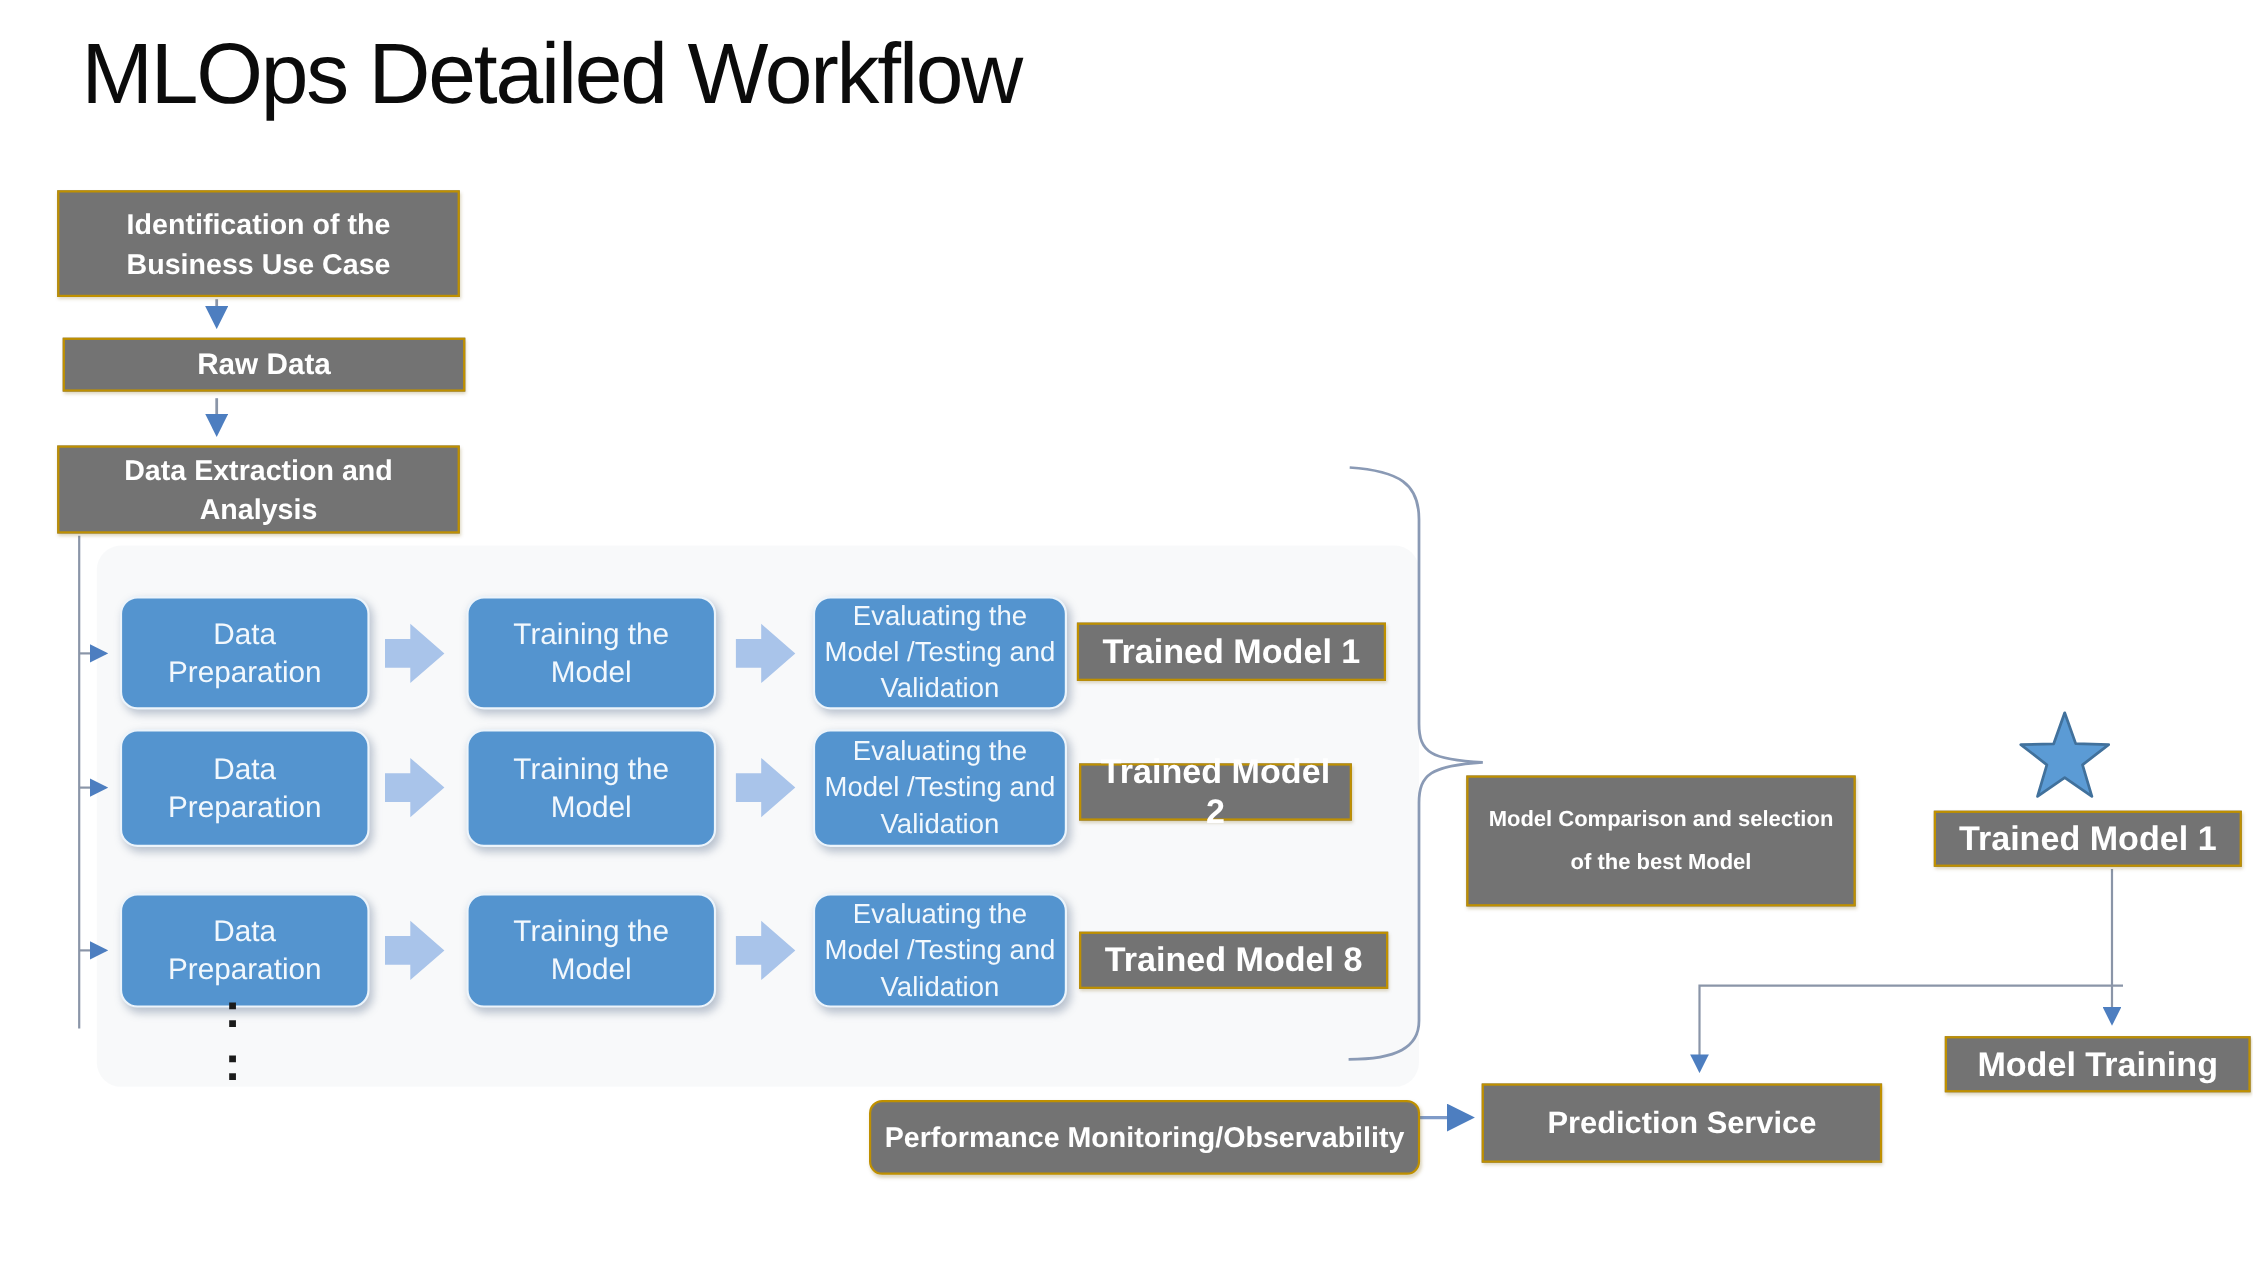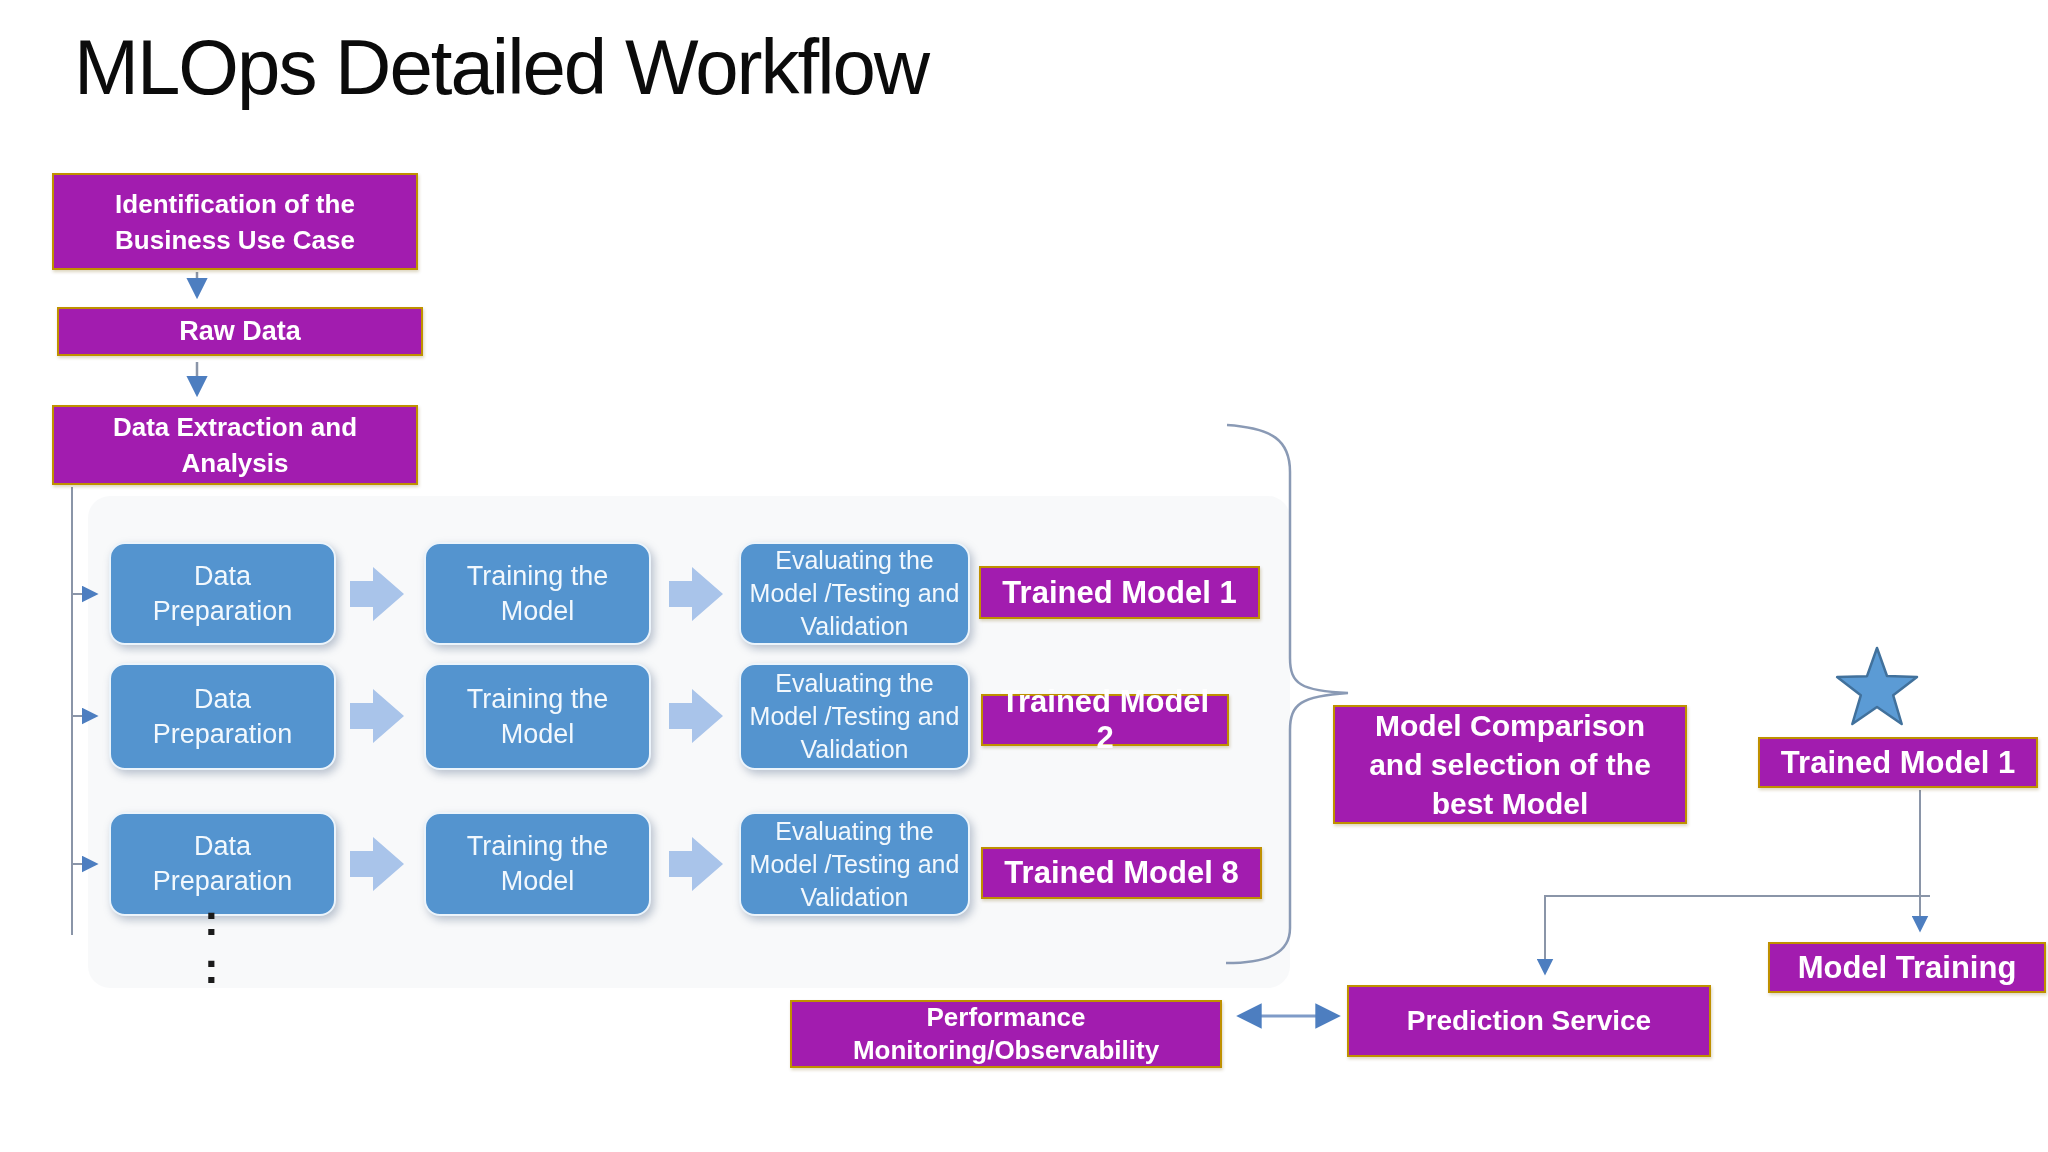--- a/index.html
+++ b/index.html
@@ -14,21 +14,21 @@
   .soft-panel{
     position:absolute;left:88px;top:496px;width:1202px;height:492px;
     background:rgba(120,132,156,0.05);border-radius:22px;
   }
   .layer{position:absolute;left:0;top:0;width:2048px;height:1152px;}
   .node{
     position:absolute;display:flex;align-items:center;justify-content:center;
     text-align:center;color:#ffffff;box-sizing:border-box;padding:2px 10px;
   }
   .orange{
-    background:#a21caf;border:2px solid #BF9000;font-weight:700;
+    background:#737373;border:2px solid #BF9000;font-weight:700;
     box-shadow:1px 2px 3px rgba(120,90,0,0.25);
   }
   .blue{
     background:#5494CF;border:2px solid #ECF4FB;border-radius:16px;
     box-shadow:3px 4px 8px rgba(90,110,140,0.40);color:#F2F8FD;font-weight:400;
   }
   .dots{
     position:absolute;left:204px;font-size:44px;line-height:1;font-weight:700;color:#1b1b1b;
   }
 </style>
@@ -137,29 +137,29 @@
     <span>Trained Model 8</span>
   </div>
 
   <div class="dots" style="top:898px;">
     <span>:</span>
   </div>
   <div class="dots" style="top:946px;">
     <span>:</span>
   </div>
 
-  <div class="node orange" style="left:1333px;top:705px;width:354px;height:119px;font-size:30px;line-height:39px;">
+  <div class="node orange" style="left:1333px;top:705px;width:354px;height:119px;font-size:20px;line-height:39px;">
     <span>Model Comparison and selection of the best Model</span>
   </div>
   <div class="node orange" style="left:1758px;top:737px;width:280px;height:51px;font-size:31px;">
     <span>Trained Model 1</span>
   </div>
   <div class="node orange" style="left:1768px;top:942px;width:278px;height:51px;font-size:31px;">
     <span>Model Training</span>
   </div>
   <div class="node orange" style="left:1347px;top:985px;width:364px;height:72px;font-size:28px;">
     <span>Prediction Service</span>
   </div>
-  <div class="node orange" style="left:790px;top:1000px;width:432px;height:68px;font-size:26px;line-height:33px;">
+  <div class="node orange" style="left:790px;top:1000px;width:501px;height:68px;font-size:26px;line-height:33px;border-radius:12px;">
     <span>Performance Monitoring/Observability</span>
   </div>
 
 </div>
 
 </body></html>

